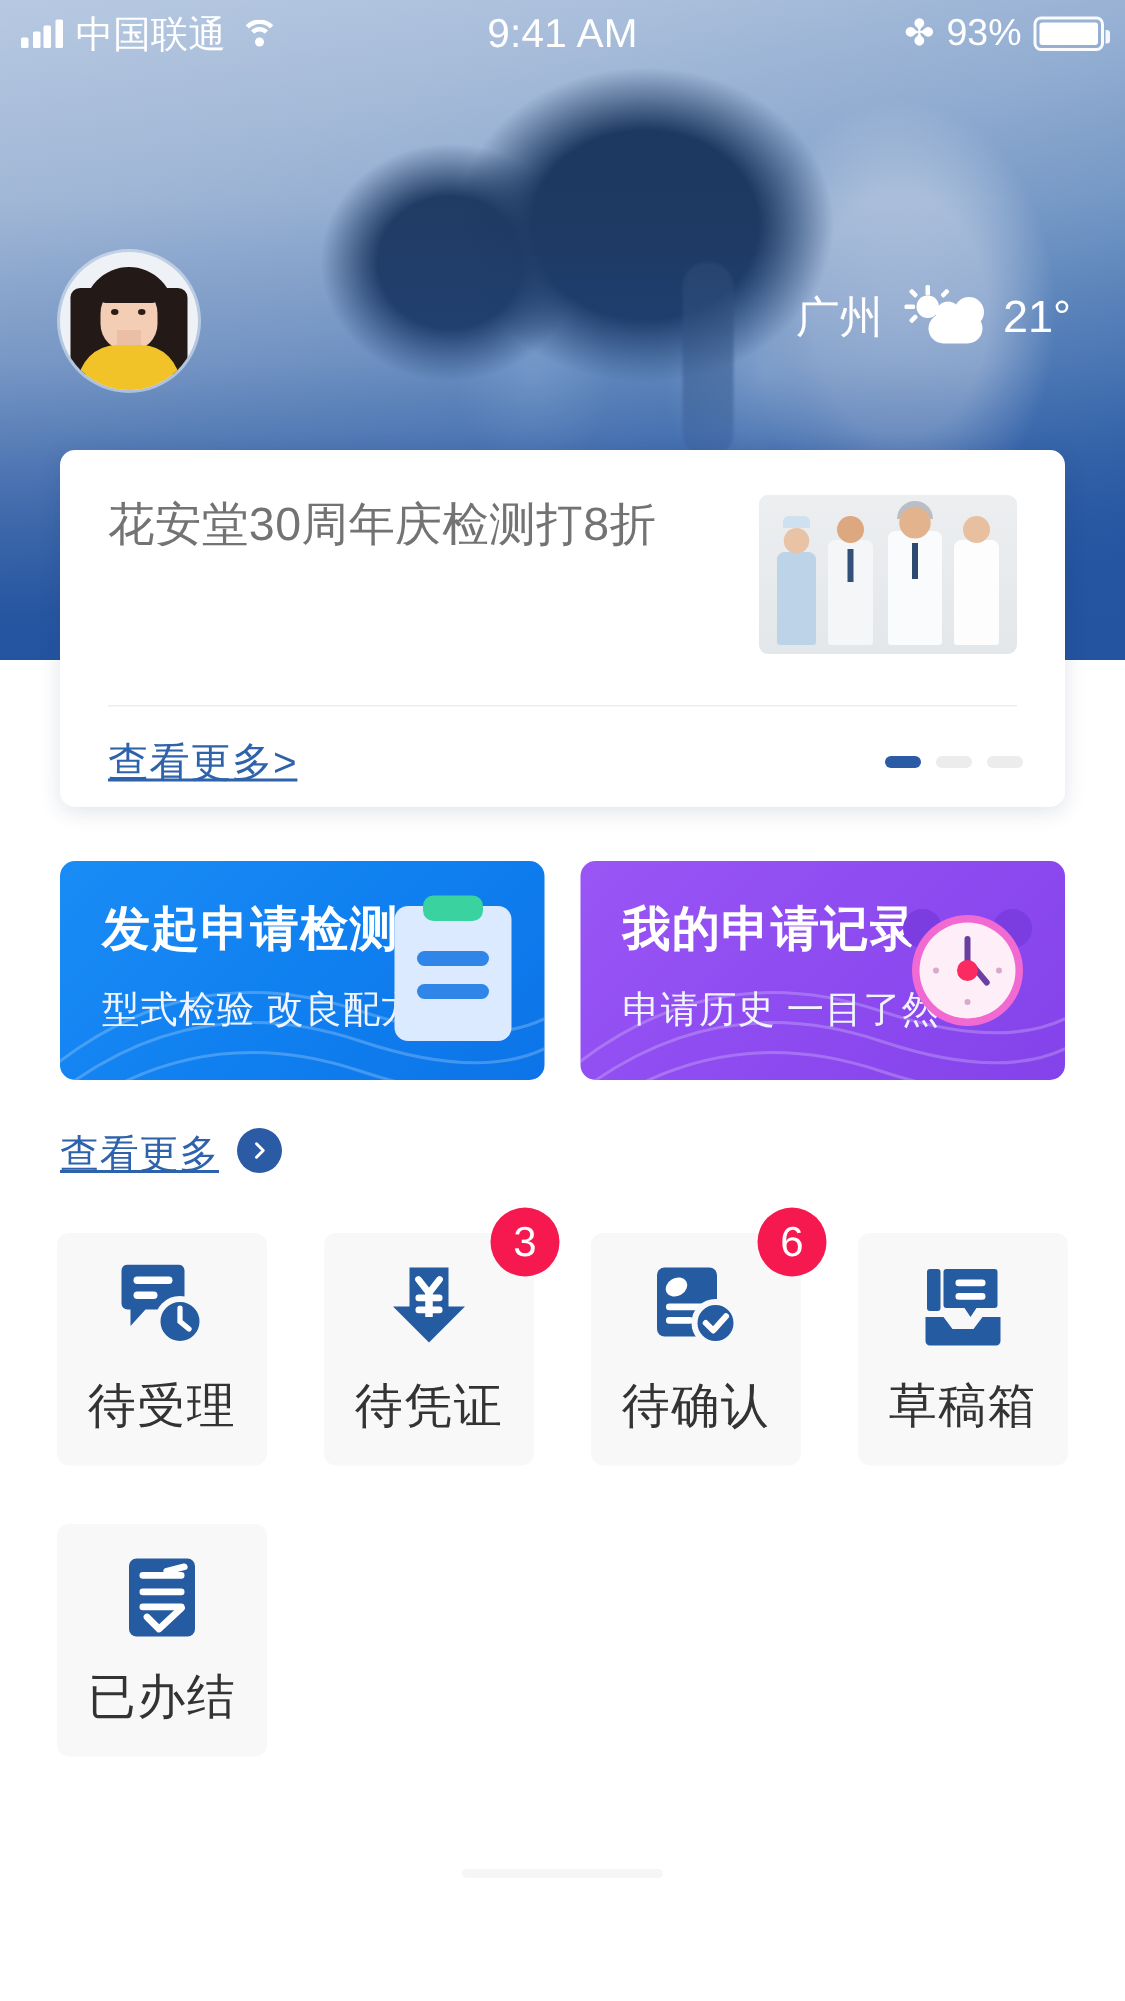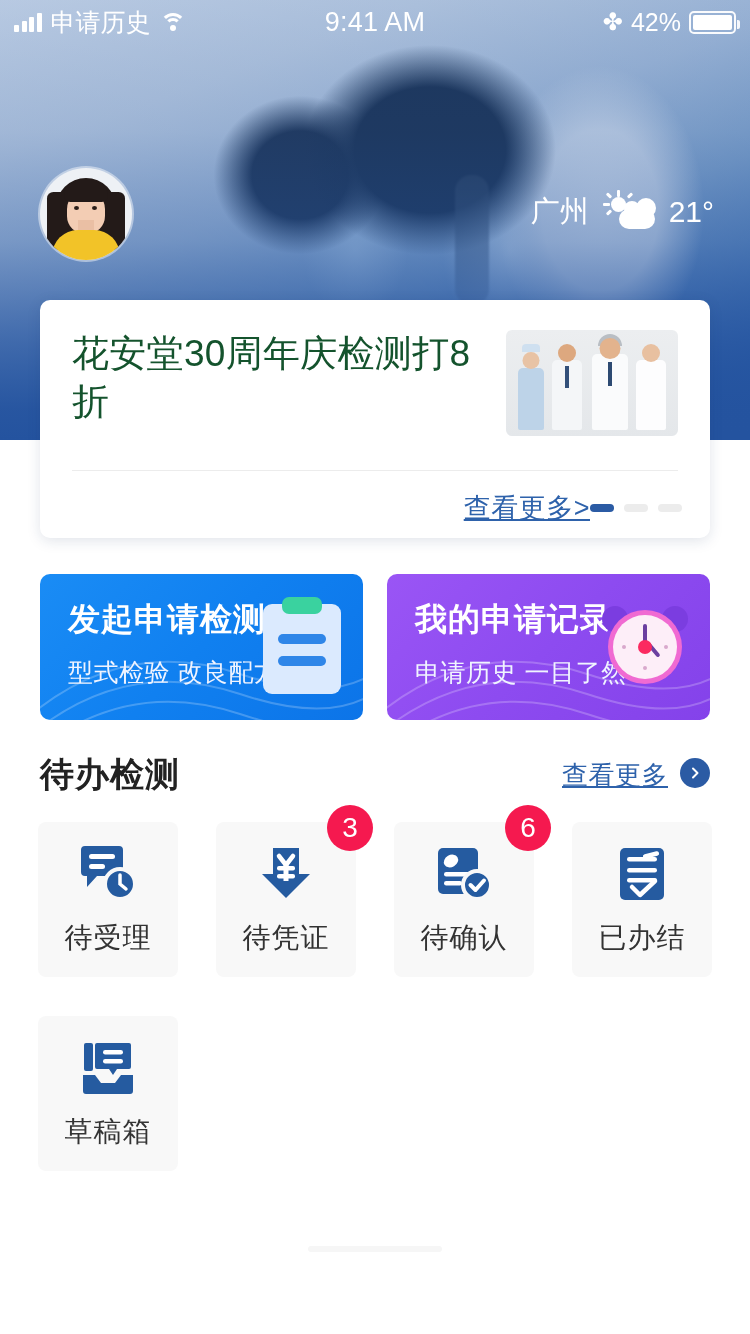--- a/index.html
+++ b/index.html
@@ -131,21 +131,21 @@
   .w-temp { font-size: 30px; }
 
   
   .news-card {
     position: absolute; left: 40px; top: 300px; width: 670px; height: 238px;
     background: #fff; border-radius: 10px; z-index: 8;
     box-shadow: 0 3px 14px rgba(25,50,95,.13);
   }
   .news-top { display: flex; padding: 30px 32px 0 32px; }
   .news-left { flex: 1; padding-right: 18px; }
-  .news-title { font-size: 37px; color: #14532d; line-height: 1.3; letter-spacing: .3px; }
+  .news-title { font-size: 31px; color: #737373; line-height: 1.3; letter-spacing: .3px; }
   .news-date { font-size: 26px; color: #aaaaaa; margin-top: 40px; letter-spacing: 1px; }
   .news-thumb {
     width: 172px; height: 106px; border-radius: 6px; flex: none;
     background: linear-gradient(180deg,#eceef0 0%, #e4e7ea 100%);
     position: relative; overflow: hidden;
   }
   .doc { position: absolute; bottom: 6px; border-radius: 5px 5px 2px 2px; }
   .doc .head { position: absolute; left: 50%; transform: translateX(-50%); top: -16px; border-radius: 50%; }
   .d1 { left: 12px; width: 26px; height: 62px; background: #bdd3e8; }
   .d1 .head { width: 17px; height: 17px; background: #e8c3a5; }
@@ -155,21 +155,21 @@
   .d2::after { content:""; position:absolute; left: 13px; top: 6px; width: 4px; height: 22px; background: #33507a; }
   .d3 { left: 86px; width: 36px; height: 76px; background: #fafbfc; }
   .d3 .head { width: 21px; height: 21px; background: #e3b38d; }
   .d3::before { content:""; position:absolute; left: 6px; top: -20px; width: 24px; height: 12px; background: #b9bec4; border-radius: 12px 12px 0 0; }
   .d3::after { content:""; position:absolute; left: 16px; top: 8px; width: 4px; height: 24px; background: #2d4a72; }
   .d4 { left: 130px; width: 30px; height: 70px; background: #fdfdfe; }
   .d4 .head { width: 18px; height: 18px; background: #e8c0a0; }
   .news-divider { position: absolute; left: 32px; right: 32px; top: 170px; height: 1px; background: #ececec; }
   .news-bottom {
     position: absolute; left: 32px; right: 28px; top: 180px; height: 56px;
-    display: flex; align-items: center; justify-content: flex-end;
+    display: flex; align-items: center; justify-content: space-between;
   }
   .more-link {
     font-size: 27px; color: #2e62ab; text-decoration: underline; letter-spacing: .5px;
   }
   .dots { display: flex; align-items: center; gap: 10px; }
   .dot { width: 24px; height: 8px; border-radius: 4px; background: #ececec; }
   .dot.active { background: #2b5ba4; }
 
   
   .actions { position: absolute; left: 40px; top: 574px; width: 670px; display: flex; gap: 24px; }
@@ -222,21 +222,21 @@
   .grid {
     position: absolute; left: 38px; top: 822px; width: 676px;
     display: flex; flex-wrap: wrap; gap: 39px 38px;
   }
   .tile {
     width: 140px; height: 155px; background: #f8f8f8; border-radius: 8px;
     display: flex; flex-direction: column; align-items: center; justify-content: center;
     position: relative;
   }
   .tile-icon { height: 62px; display: flex; align-items: center; justify-content: center; }
-  .tile-label { font-size: 28px; color: #333; margin-top: 14px; letter-spacing: 1px; }
+  .tile-label { font-size: 32px; color: #333; margin-top: 14px; letter-spacing: 1px; }
   .badge {
     position: absolute; top: -17px; right: -17px; min-width: 46px; height: 46px;
     border-radius: 23px; background: #f5194f; color: #fff; font-size: 28px;
     display: flex; align-items: center; justify-content: center; padding: 0 8px;
   }
   .home-bar {
     position: absolute; left: 50%; transform: translateX(-50%); bottom: 82px;
     width: 134px; height: 6px; border-radius: 3px; background: #f6f6f6;
   }
 </style>
@@ -252,31 +252,31 @@
   </div>
 
   <div class="statusbar">
     <div class="sb-left">
       <span class="bars">
           <i></i>
           <i></i>
           <i></i>
           <i></i>
         </span>
-      <span class="carrier">申请历史</span>
+      <span class="carrier">中国联通</span>
       <span class="wifi-icon">
           <span></span>
           <span></span>
           <span></span>
         </span>
     </div>
     <div class="sb-center">9:41 AM</div>
     <div class="sb-right">
       <span class="bt-icon">✤</span>
-      <span class="batt-txt">42%</span>
+      <span class="batt-txt">93%</span>
       <span class="batt">
           <i></i>
         </span>
     </div>
   </div>
 
   <div class="profile">
     <div class="avatar">
       <div class="av-hair"></div>
       <div class="av-face"></div>
@@ -372,21 +372,20 @@
           <div class="clk-tick" style="left:41px;top:62px;"></div>
           <div class="clk-hand h"></div>
           <div class="clk-hand m"></div>
           <div class="clk-center"></div>
         </div>
       </div>
     </div>
   </div>
 
   <div class="section-head">
-    <div class="section-title">待办检测</div>
     <div class="section-more">
       <span class="section-more-text">查看更多</span>
       <span class="chev-circle">
         <svg width="14" height="14" viewBox="0 0 14 14">
             <path d="M5 2.5 L9.5 7 L5 11.5" fill="none" stroke="#fff" stroke-width="2" stroke-linecap="round" stroke-linejoin="round"></path>
           </svg>
       </span>
     </div>
   </div>
 
@@ -429,40 +428,40 @@
           <rect x="8" y="35" width="18" height="4.5" rx="2.2" fill="#fff"></rect>
           <circle cx="41" cy="39" r="14" fill="#255ba0" stroke="#f8f8f8" stroke-width="4"></circle>
           <path d="M34.5 39 L39.5 44 L48 34.5" fill="none" stroke="#fff" stroke-width="4" stroke-linecap="round" stroke-linejoin="round"></path>
         </svg>
       </div>
       <div class="tile-label">待确认</div>
     </div>
 
     <div class="tile">
       <div class="tile-icon">
+        <svg width="58" height="54" viewBox="0 0 58 54">
+          <rect x="5" y="2" width="9" height="28" rx="2" fill="#255ba0"></rect>
+          <path d="M18 2 h32 a2 2 0 0 1 2 2 v22 a2 2 0 0 1-2 2 h-12 l-4 6 l-4-6 h-12 a2 2 0 0 1-2-2 v-22 a2 2 0 0 1 2-2 z" fill="#255ba0"></path>
+          <rect x="24" y="9" width="20" height="4.5" rx="2.2" fill="#fff"></rect>
+          <rect x="24" y="18" width="20" height="4.5" rx="2.2" fill="#fff"></rect>
+          <path d="M4 34 h12 l6 8 h14 l6-8 h12 v16 a3 3 0 0 1-3 3 h-44 a3 3 0 0 1-3-3 z" fill="#255ba0"></path>
+        </svg>
+      </div>
+      <div class="tile-label">草稿箱</div>
+    </div>
+
+    <div class="tile">
+      <div class="tile-icon">
         <svg width="50" height="56" viewBox="0 0 50 56">
           <rect x="3" y="2" width="44" height="52" rx="5" fill="#255ba0"></rect>
           <rect x="10" y="11" width="30" height="4.5" rx="2.2" fill="#fff"></rect>
           <path d="M28 9 L40 9" stroke="#fff" stroke-width="4.5" stroke-linecap="round" transform="rotate(-14 34 9)"></path>
           <rect x="10" y="22" width="30" height="4.5" rx="2.2" fill="#fff"></rect>
           <rect x="10" y="32" width="30" height="4.5" rx="2.2" fill="#fff"></rect>
           <path d="M15 41 L23 49 L38 35" fill="none" stroke="#fff" stroke-width="4.5" stroke-linecap="round" stroke-linejoin="round"></path>
         </svg>
       </div>
       <div class="tile-label">已办结</div>
     </div>
-
-    <div class="tile">
-      <div class="tile-icon">
-        <svg width="58" height="54" viewBox="0 0 58 54">
-          <rect x="5" y="2" width="9" height="28" rx="2" fill="#255ba0"></rect>
-          <path d="M18 2 h32 a2 2 0 0 1 2 2 v22 a2 2 0 0 1-2 2 h-12 l-4 6 l-4-6 h-12 a2 2 0 0 1-2-2 v-22 a2 2 0 0 1 2-2 z" fill="#255ba0"></path>
-          <rect x="24" y="9" width="20" height="4.5" rx="2.2" fill="#fff"></rect>
-          <rect x="24" y="18" width="20" height="4.5" rx="2.2" fill="#fff"></rect>
-          <path d="M4 34 h12 l6 8 h14 l6-8 h12 v16 a3 3 0 0 1-3 3 h-44 a3 3 0 0 1-3-3 z" fill="#255ba0"></path>
-        </svg>
-      </div>
-      <div class="tile-label">草稿箱</div>
-    </div>
   </div>
 
   <div class="home-bar"></div>
 </div>
 
 </body></html>

